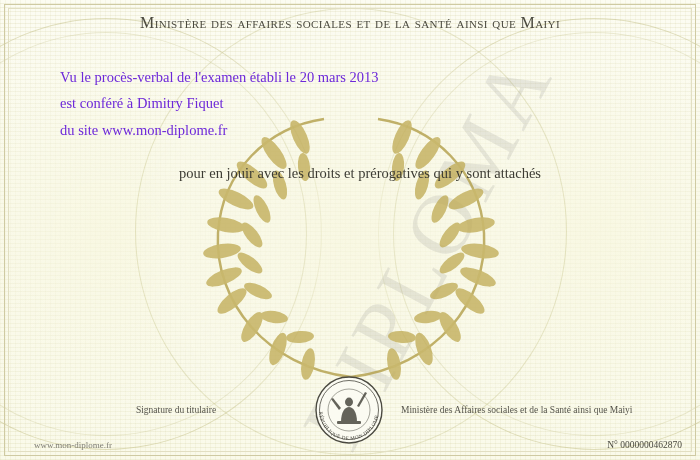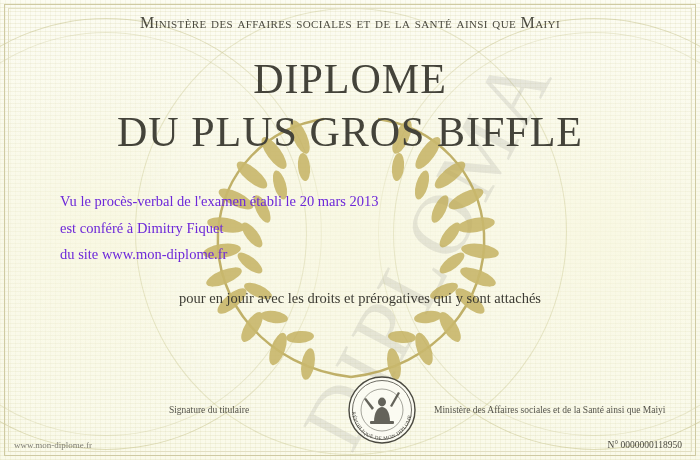--- a/index.html
+++ b/index.html
@@ -137,21 +137,21 @@
     top: 368px;
     display: flex;
     align-items: center;
     z-index: 6;
   }
   .sig-left {
     width: 250px;
     text-align: center;
     font-size: 9.5px;
     color: #55544b;
-    padding-left: 84px;
+    padding-left: 51px;
   }
   .sig-stamp {
     width: 96px;
     display: flex;
     justify-content: center;
   }
   .sig-right {
     flex: 1;
     text-align: left;
     font-size: 9.5px;
@@ -162,21 +162,21 @@
   
   .stamp {
     position: relative;
     width: 84px;
     height: 84px;
   }
 
   
   .footer-left {
     position: absolute;
-    left: 14px;
+    left: 34px;
     bottom: 10px;
     font-size: 9px;
     color: #7e7d72;
     z-index: 6;
   }
   .footer-right {
     position: absolute;
     right: 18px;
     bottom: 10px;
     font-size: 9.5px;
@@ -252,24 +252,20 @@
       <ellipse cx="206" cy="232" rx="14" ry="6" transform="rotate(4 206 232)"></ellipse>
     </g>
   </svg>
 
   <div class="content">
 
     <div class="ministry">
       <span class="ministry-text">Ministère des affaires sociales et de la santé ainsi que Maiyi</span>
     </div>
 
-    <div class="title-block">
-      <div class="title-1">DIPLOME</div>
-      <div class="title-2">DU PLUS GROS BIFFLE</div>
-    </div>
 
     <div class="body-block">
       <div class="body-line">Vu le procès-verbal de l'examen établi le 20 mars 2013</div>
       <div class="body-line">est conféré à Dimitry Fiquet</div>
       <div class="body-line">du site www.mon-diplome.fr</div>
     </div>
 
     <div class="closing">pour en jouir avec les droits et prérogatives qui y sont attachés</div>
   </div>
 
@@ -296,15 +292,15 @@
         <text font-family="Liberation Serif, serif" font-size="5.1" fill="#3f3e36" letter-spacing="0.4">
           <textPath href="#stampArc" startOffset="2%">RÉPUBLIQUE DE MON DIPLOME</textPath>
         </text>
       </svg>
     </div>
 
     <div class="sig-right">Ministère des Affaires sociales et de la Santé ainsi que Maiyi</div>
   </div>
 
   <div class="footer-left">www.mon-diplome.fr</div>
-  <div class="footer-right">N° 0000000118950</div>
+  <div class="footer-right">N° 0000000462870</div>
 
 </div>
 
 </body></html>

